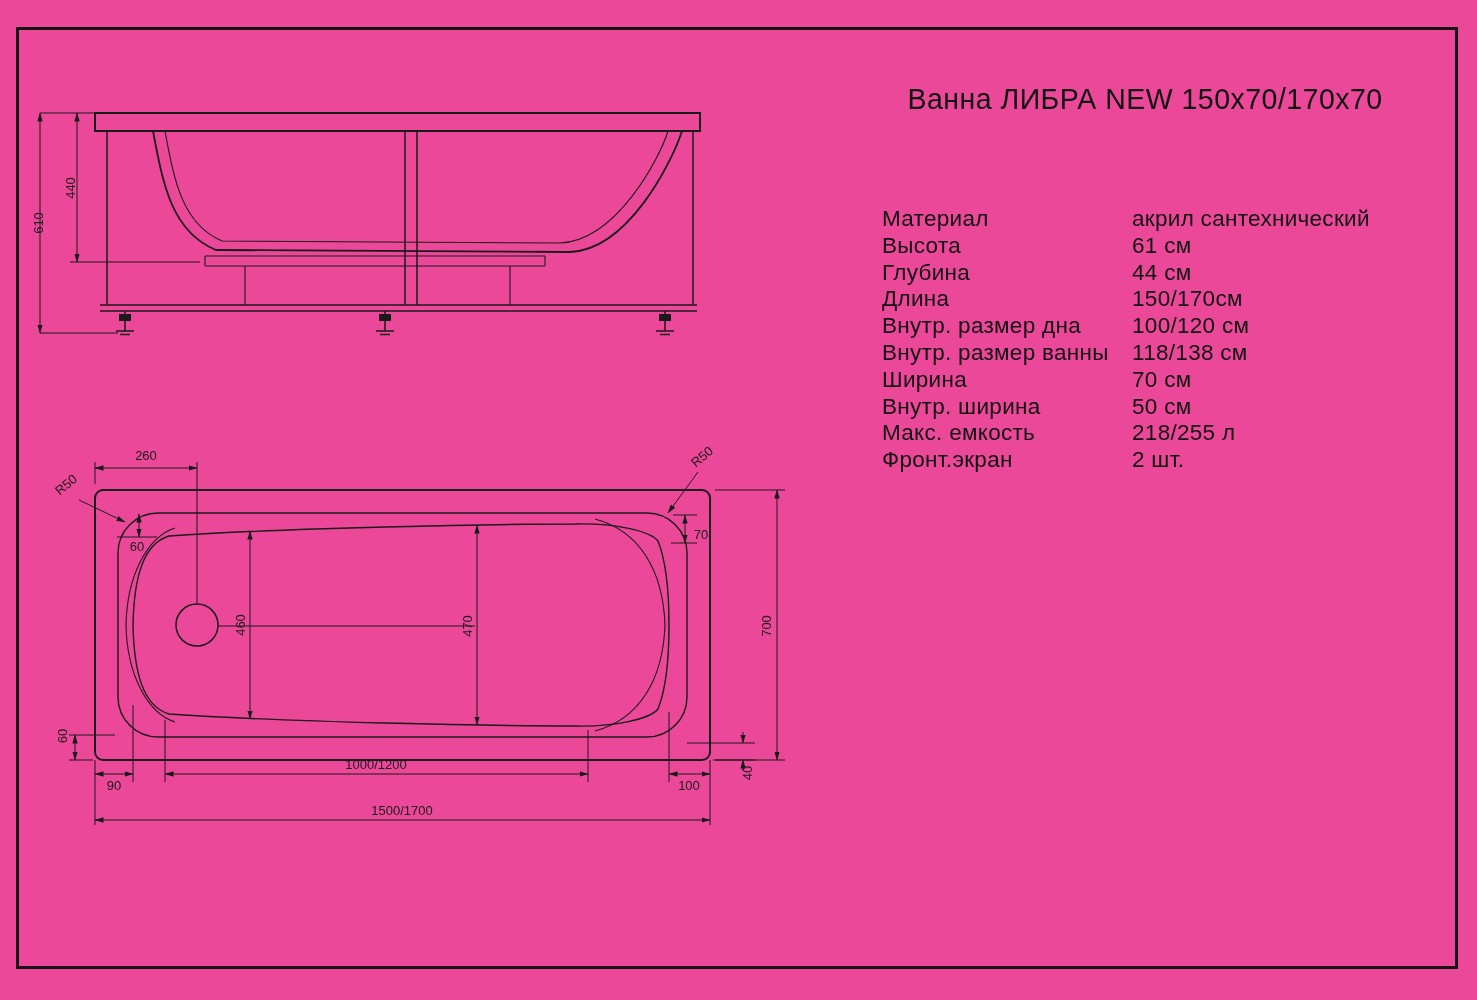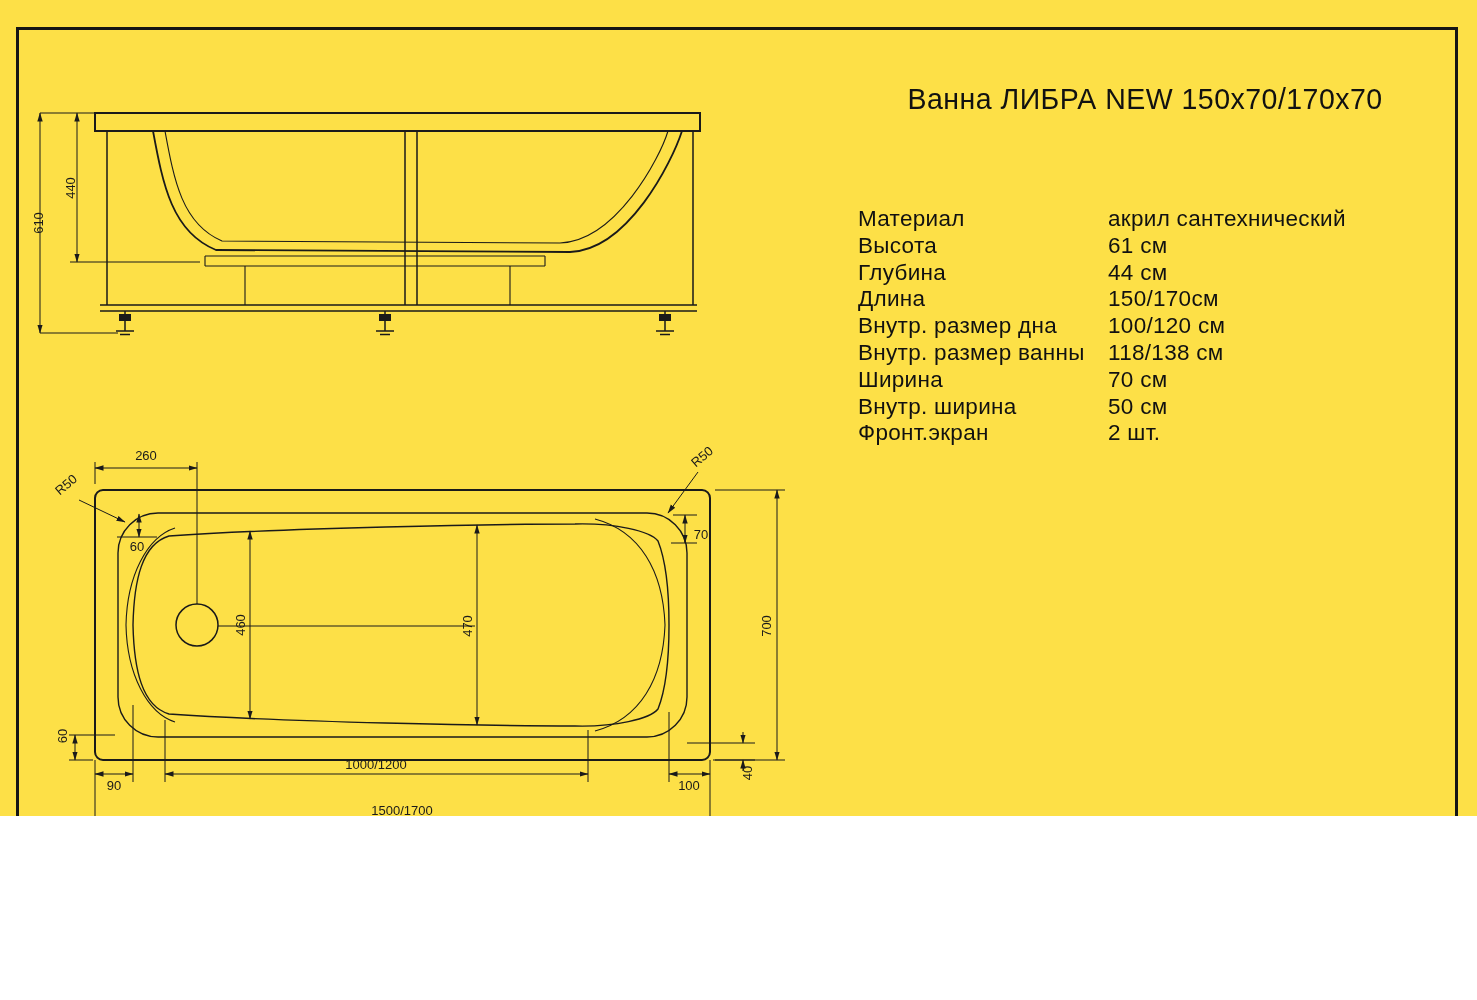--- a/index.html
+++ b/index.html
@@ -1,30 +1,30 @@
 <!DOCTYPE html>
 <html><head>
 <meta charset="utf-8">
 <style>
   html,body{margin:0;padding:0;background:#fff;}
   #stage{
-    position:relative;width:1477px;height:816px;background:#fde047;overflow:hidden;
+    position:relative;width:1477px;height:1000px;background:#ec4899;overflow:hidden;
     font-family:"Liberation Sans",sans-serif;color:#111;
   }
   .frame{
     position:absolute;left:16px;top:27px;width:1442px;height:942px;
     border:3px solid #151515;box-sizing:border-box;
   }
   .title{
     position:absolute;left:895px;top:82px;width:500px;text-align:center;
     font-size:30px;letter-spacing:0.5px;transform:scaleX(0.95);transform-origin:center;
     white-space:nowrap;color:#111;
   }
   .specs{
-    position:absolute;left:858px;top:206px;width:540px;font-size:22.5px;letter-spacing:0.3px;
+    position:absolute;left:882px;top:206px;width:540px;font-size:22.5px;letter-spacing:0.3px;
   }
   .spec-row{display:flex;height:26.8px;align-items:baseline;}
   .spec-label{flex:0 0 250px;white-space:nowrap;}
   .spec-value{flex:1;white-space:nowrap;}
   svg{position:absolute;overflow:visible;}
   #side-view{left:30px;top:100px;}
   #plan-view{left:55px;top:440px;}
   .ln{stroke:#1a1a1a;fill:none;}
   .dim{font:13px "Liberation Sans",sans-serif;fill:#1a1a1a;}
 </style>
@@ -198,18 +198,22 @@
     </div>
     <div class="spec-row">
       <div class="spec-label">Ширина</div>
       <div class="spec-value">70 см</div>
     </div>
     <div class="spec-row">
       <div class="spec-label">Внутр. ширина</div>
       <div class="spec-value">50 см</div>
     </div>
     <div class="spec-row">
+      <div class="spec-label">Макс. емкость</div>
+      <div class="spec-value">218/255 л</div>
+    </div>
+    <div class="spec-row">
       <div class="spec-label">Фронт.экран</div>
       <div class="spec-value">2 шт.</div>
     </div>
   </div>
 
 </div>
 
 </body></html>

